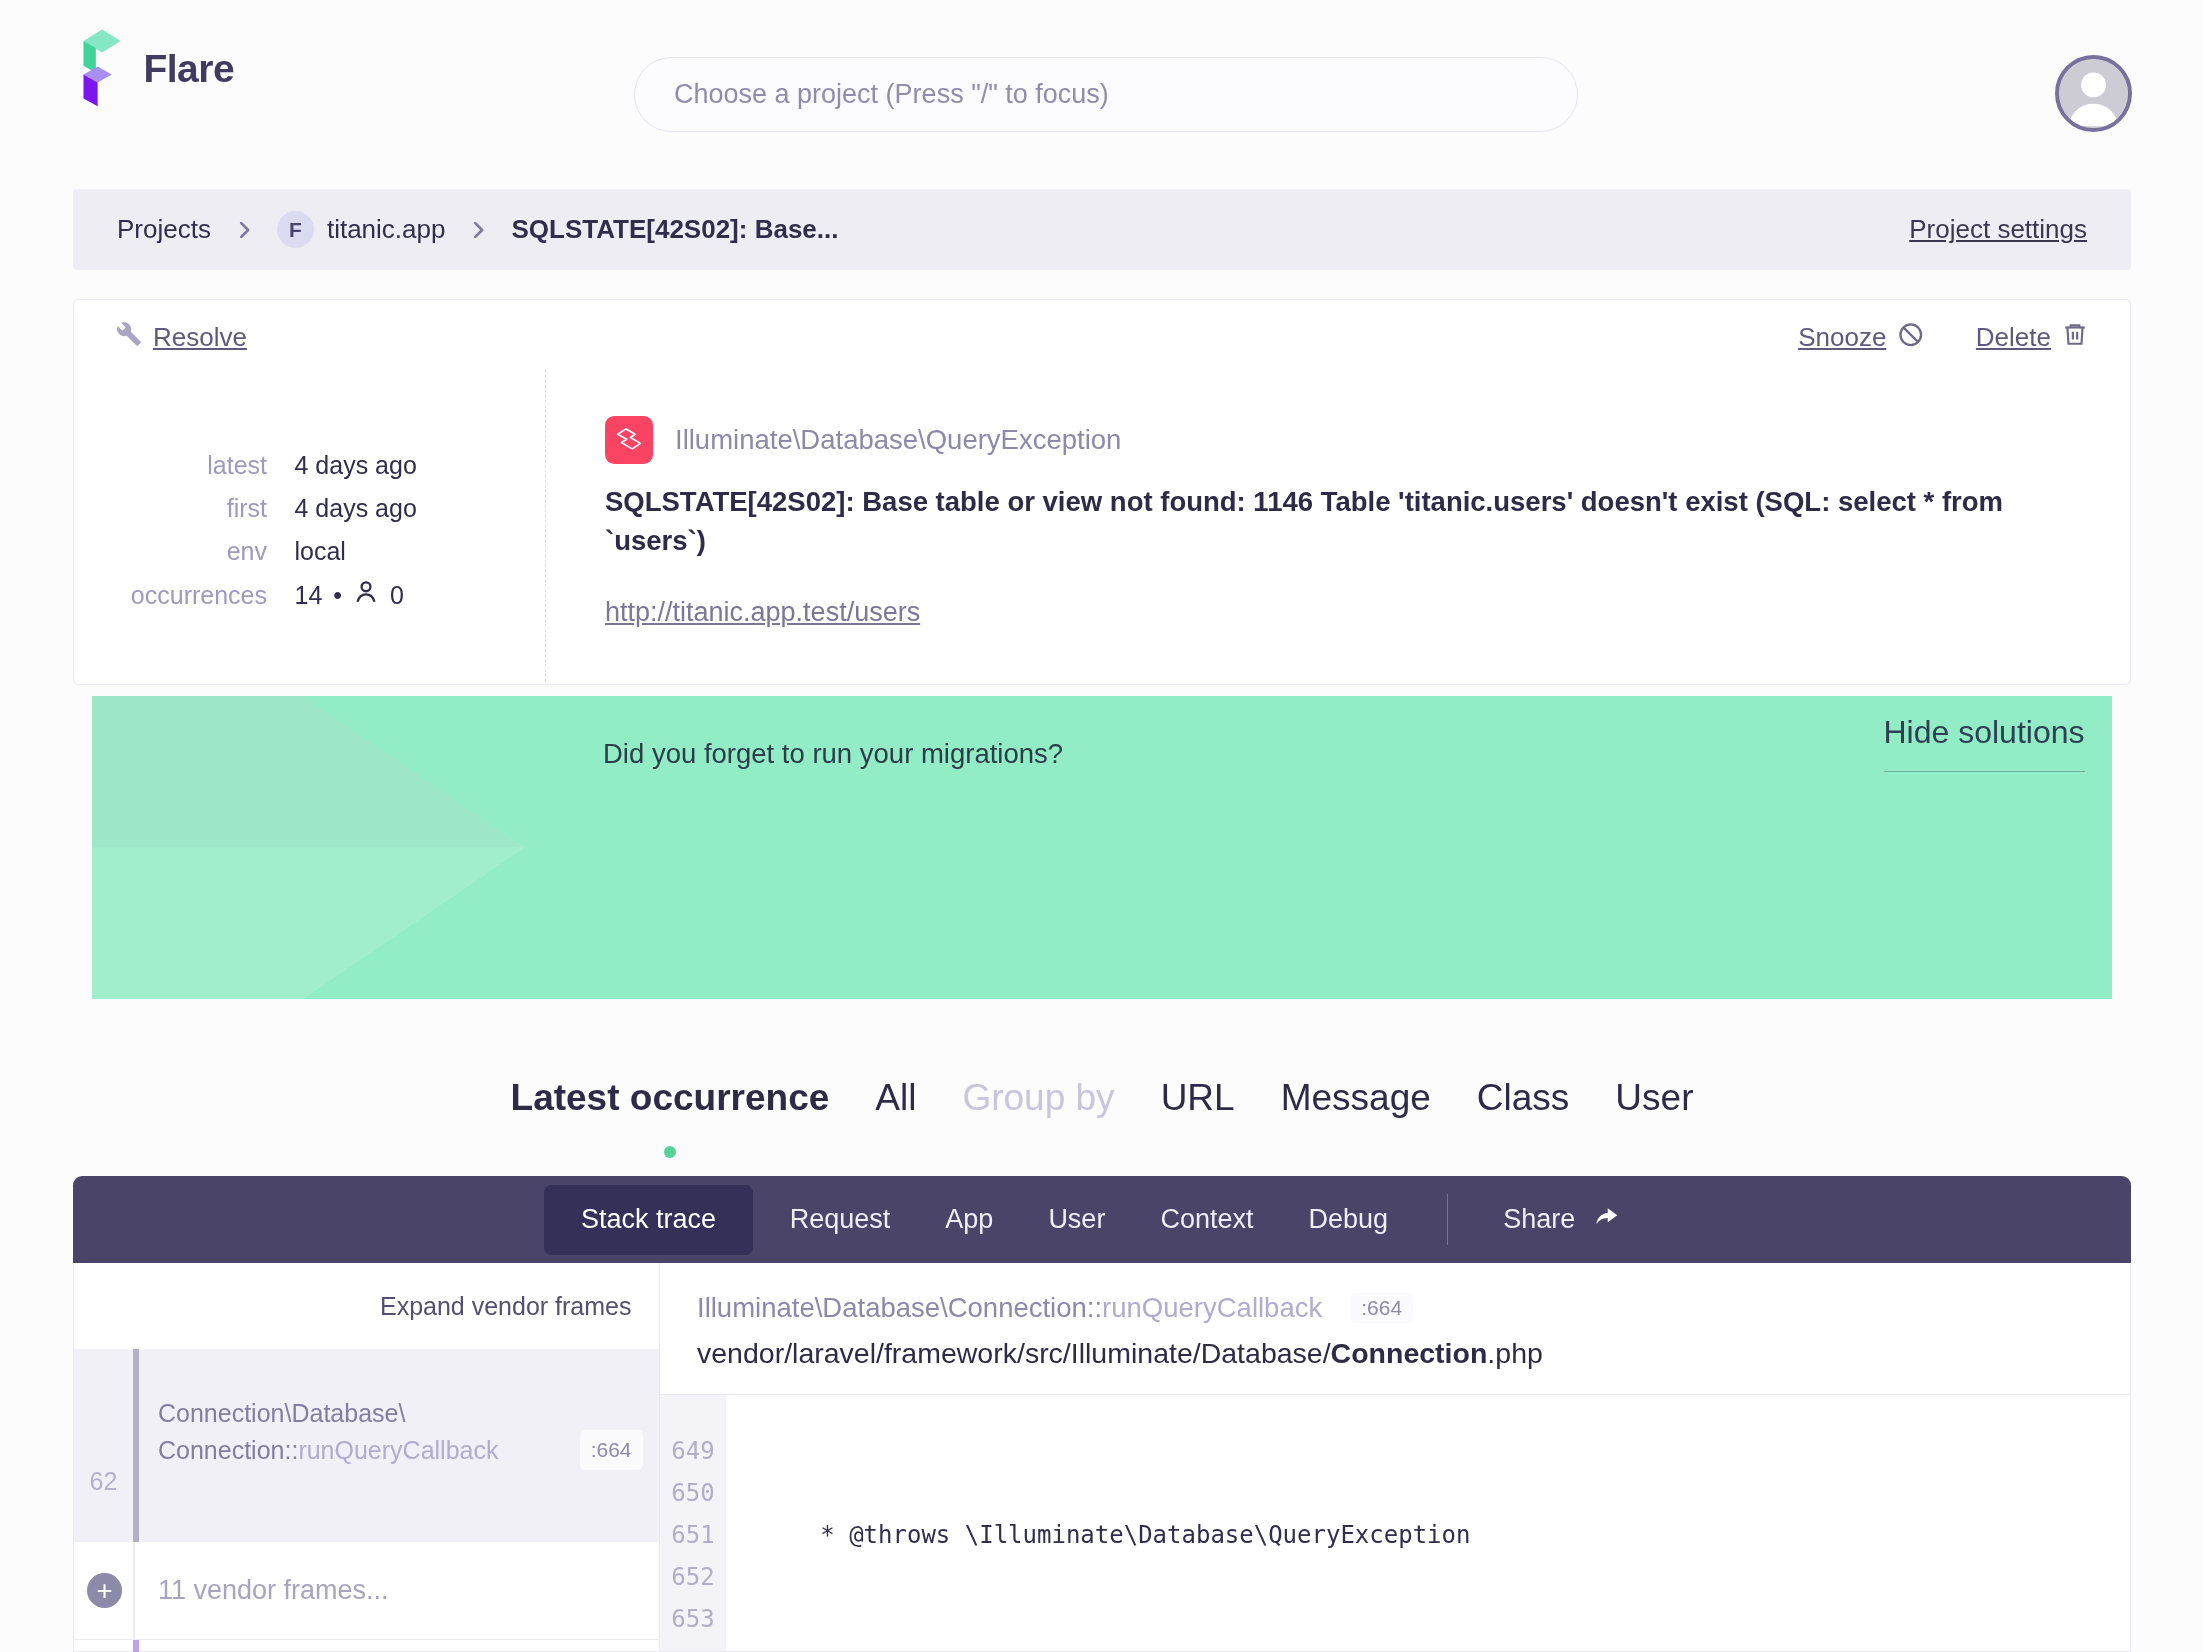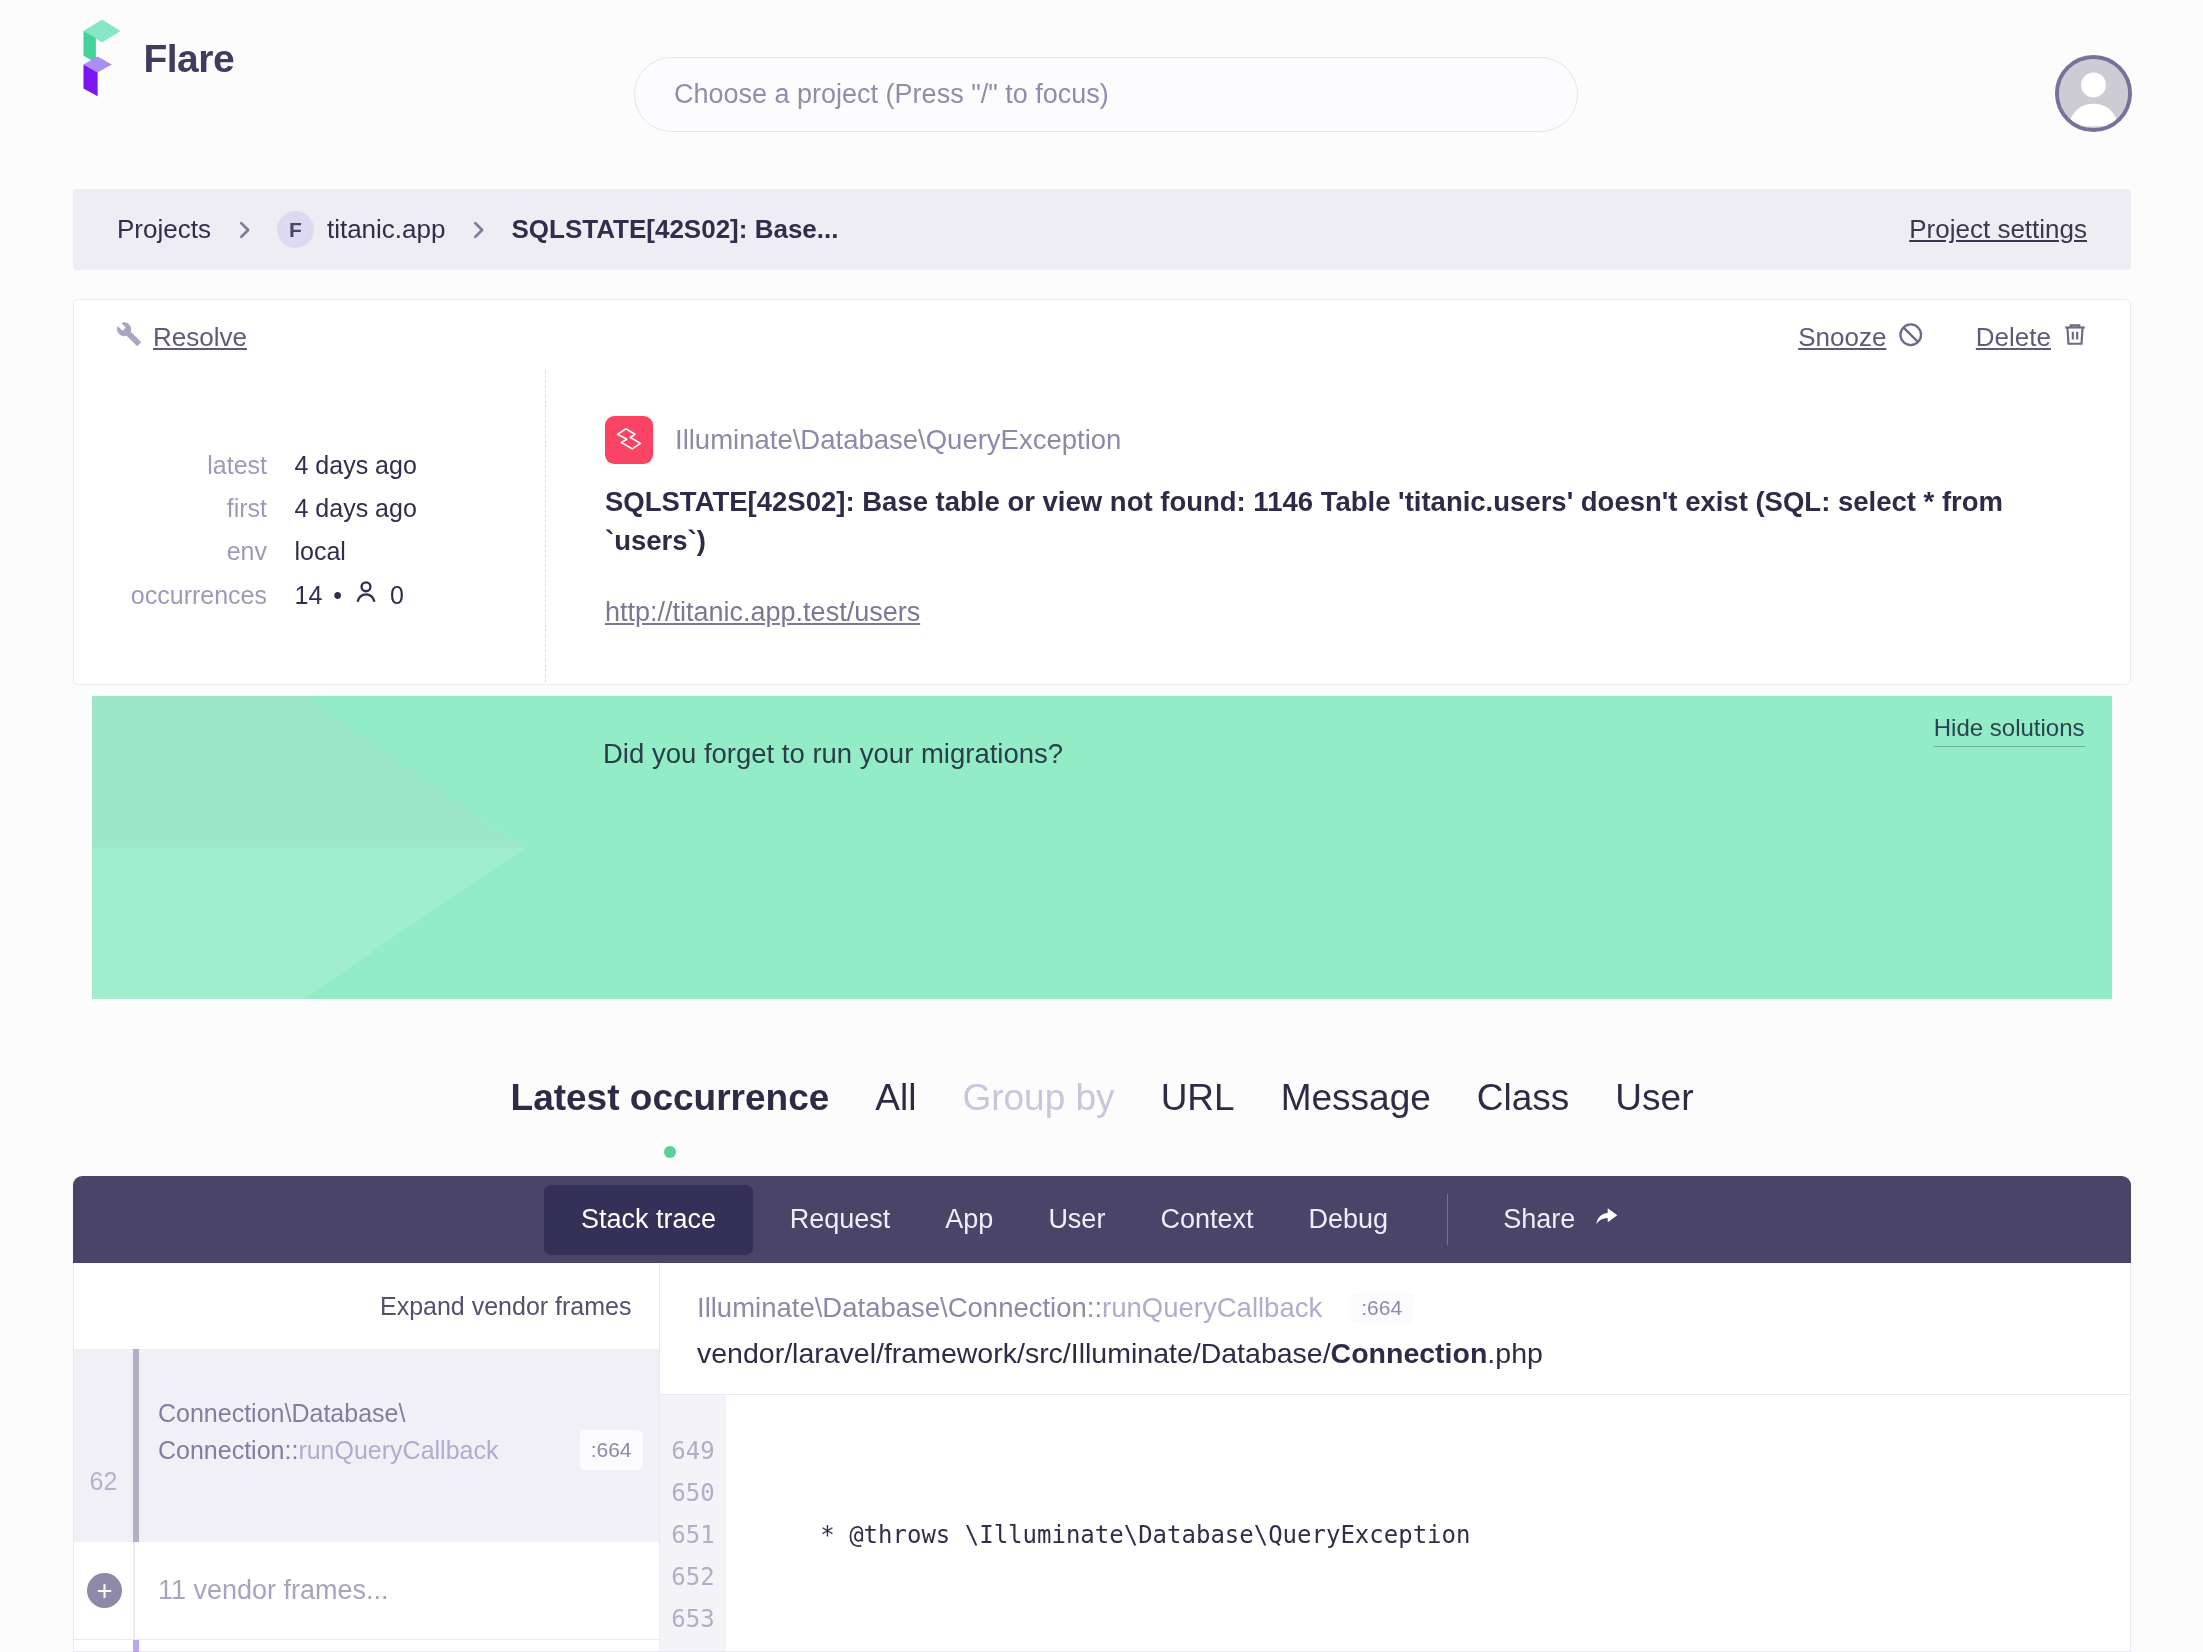--- a/index.html
+++ b/index.html
@@ -1,20 +1,20 @@
 <!DOCTYPE html>
 <html style="font-size:14.7px"><head>
 <meta charset="utf-8">
 <style>
   *{box-sizing:border-box;margin:0;padding:0}
   html,body{width:2204px;height:1653px;overflow:hidden}
   body{background:#fcfcfd;font-family:"Liberation Sans",sans-serif;color:#312e4c}
 
   
-  .header{height:138px;position:relative;display:flex;align-items:flex-start;padding:16px 72px}
+  .header{height:138px;position:relative;display:flex;align-items:center;padding:16px 72px}
   .brand{display:flex;align-items:center;gap:18.4px}
   .brand-name{font-size:39px;font-weight:800;color:#413b60;letter-spacing:-0.5px}
   .search{position:absolute;left:634px;top:57px;width:944px;height:75px;border:1.8px solid #e5e3ef;
     border-radius:39px;background:#fcfcfe;font-size:27px;color:#312e4c;padding:0 39px;outline:none;
     font-family:"Liberation Sans",sans-serif}
   .search::placeholder{color:#908ca9}
   .avatar{position:absolute;right:72px;top:55px;width:77px;height:77px;border-radius:50%;
     border:4.6px solid #77719b;overflow:hidden;background:#cdccd4;cursor:pointer}
   .avatar svg{display:block;width:100%;height:100%}
 
@@ -48,22 +48,22 @@
   .exc-class{font-size:27.5px;color:#8d89a9}
   .exc-msg{margin-top:18.4px;font-size:27.5px;font-weight:700;color:#2e2b47;line-height:39px;max-width:1524px}
   .exc-url{display:inline-block;margin-top:37px;font-size:27px;color:#7b7795;text-decoration:underline}
 
   
   .solution{margin:11px 92px 0;height:303px;background:#92ecc5;position:relative;overflow:hidden}
   .sol-deco1{position:absolute;left:0;top:0;width:528px;height:100%;background:rgba(255,255,255,.14);
     clip-path:polygon(0 0,40% 0,82% 50%,40% 100%,0 100%)}
   .sol-deco2{position:absolute;left:0;top:0;width:432px;height:50%;background:rgba(0,40,30,.03);
     clip-path:polygon(0 0,49% 0,100% 100%,0 100%)}
-  .sol-hide{position:absolute;top:18.4px;right:27.5px;font-size:24px;color:#2e4152;
-    border-bottom:1.8px solid rgba(46,65,82,.35);padding-bottom:4px;cursor:pointer}
+  .sol-hide{position:absolute;top:18.4px;right:27.5px;font-size:32px;color:#2e4152;
+    border-bottom:1.8px solid rgba(46,65,82,.35);padding-bottom:20px;cursor:pointer}
   .sol-title{padding:75px 0 0 511px;font-size:41px;font-weight:800;color:#24353f;position:relative}
   .sol-desc{padding:42px 0 0 511px;font-size:27.5px;color:#2c3d49;position:relative}
 
   
   .occ-tabs{margin-top:57px;display:flex;justify-content:center;align-items:center;gap:46px;
     font-size:37px;color:#2e2b47;height:83px}
   .occ-tab{position:relative;cursor:pointer}
   .occ-tab.active{font-weight:700}
   .occ-tab.muted{color:#c9c6db;cursor:default}
   .dot{position:absolute;left:50%;transform:translateX(-50%);bottom:-39px;width:12px;height:12px;

